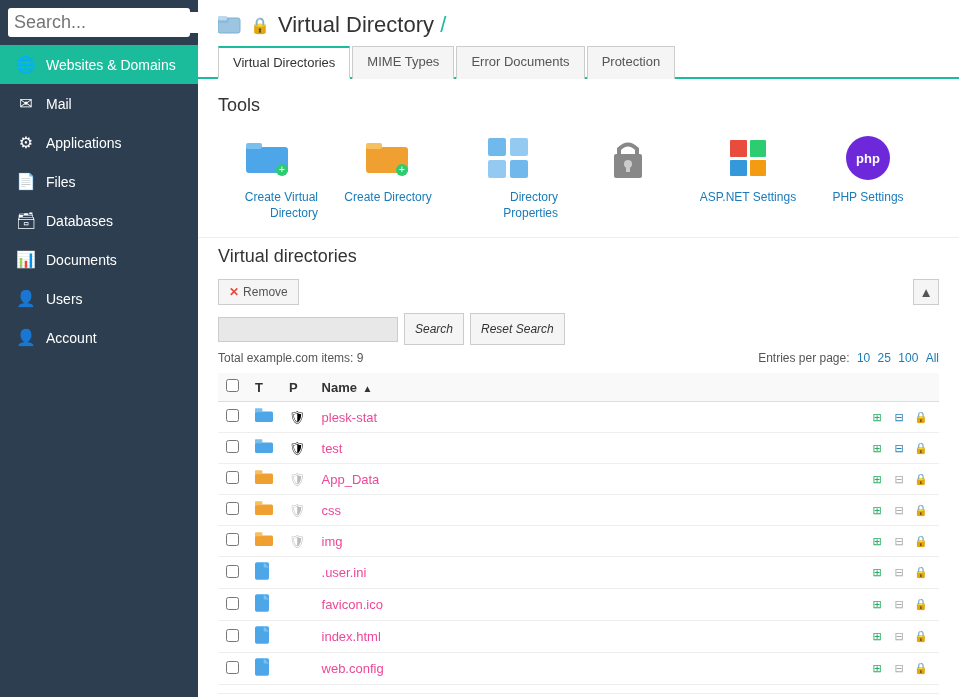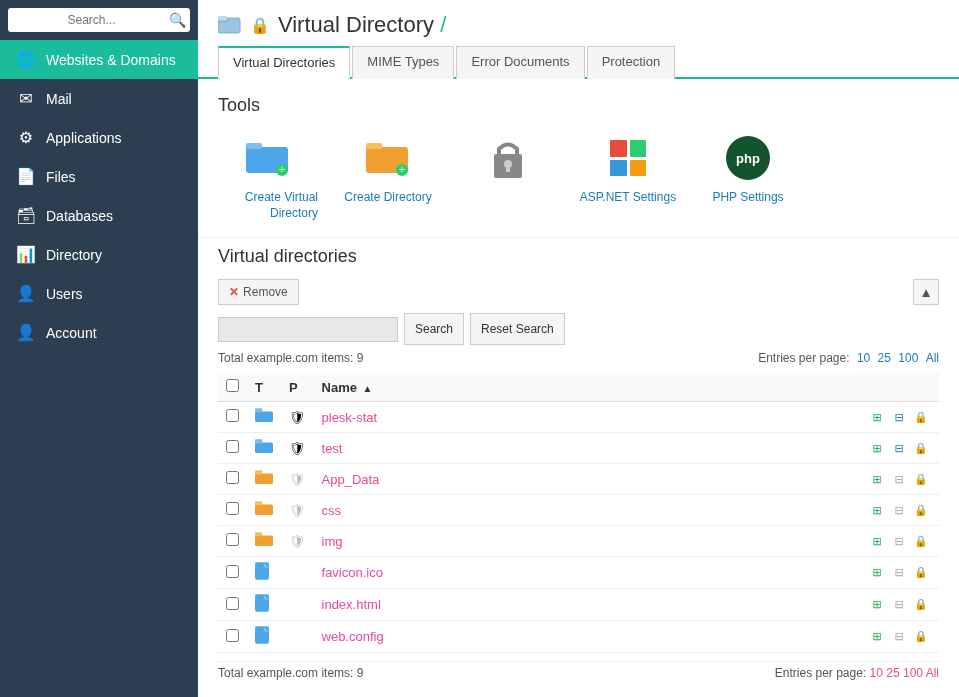--- a/index.html
+++ b/index.html
@@ -21,24 +21,23 @@
     .sidebar-search-inner {
       display: flex;
       align-items: center;
       background: #fff;
       border-radius: 3px;
       padding: 4px 6px;
     }
     .sidebar-search-inner input {
       border: none;
       outline: none;
-      font-size: 12px;
+      font-size: 18px;
       flex: 1;
       color: #999;
-      text-align: center;
     }
     .sidebar-search-inner .search-icon-char {
       color: #999;
       font-size: 14px;
     }
     .sidebar-nav-item {
       display: flex;
       align-items: center;
       padding: 10px 16px;
       color: #fff;
@@ -190,20 +189,21 @@
       font-size: 13px;
       background: #e8e8e8;
     }
     .btn-search, .btn-reset {
       padding: 8px 10px;
       border: 1px solid #ccc;
       background: #f5f5f5;
       cursor: pointer;
       font-size: 12px;
       color: #333;
+      font-style: italic;
     }
 
     
     .entries-info {
       display: flex;
       justify-content: space-between;
       color: #555;
       font-size: 12px;
       margin-bottom: 8px;
     }
@@ -253,21 +253,21 @@
       align-items: center;
       justify-content: center;
       font-size: 11px;
       cursor: pointer;
     }
 
     
     .php-badge {
       width: 44px; height: 44px;
       border-radius: 50%;
-      background: #14532d;
+      background: #6d28d9;
       display: flex; align-items: center; justify-content: center;
       color: #fff; font-size: 13px; font-weight: bold;
     }
 
     
     .aspnet-grid {
       display: grid;
       grid-template-columns: 1fr 1fr;
       gap: 3px;
       width: 36px; height: 36px;
@@ -331,21 +331,21 @@
     <a class="sidebar-nav-item">
       <span class="nav-icon">📄</span>
       <span>Files</span>
     </a>
     <a class="sidebar-nav-item">
       <span class="nav-icon">🗃</span>
       <span>Databases</span>
     </a>
     <a class="sidebar-nav-item">
       <span class="nav-icon">📊</span>
-      <span>Directory</span>
+      <span>Documents</span>
     </a>
     <a class="sidebar-nav-item">
       <span class="nav-icon">👤</span>
       <span>Users</span>
     </a>
     <a class="sidebar-nav-item">
       <span class="nav-icon">👤</span>
       <span>Account</span>
     </a>
   </nav>
@@ -399,20 +399,31 @@
               <rect x="0" y="8" width="42" height="26" rx="3" fill="#f0a030"></rect>
               <rect x="0" y="8" width="18" height="8" rx="2" fill="#f0a030"></rect>
               <rect x="0" y="4" width="16" height="6" rx="2" fill="#f5c060"></rect>
             </svg>
             <div class="folder-plus" style="position:absolute;bottom:2px;right:2px;">+</div>
           </div>
         </div>
         <div class="tool-label">Create Directory</div>
       </div>
 
+      <div class="tool-item">
+        <div class="tool-icon-wrapper">
+          <svg viewBox="0 0 44 44" width="44" height="44">
+            <rect x="2" y="2" width="18" height="18" rx="2" fill="#4da6e8" opacity="0.8"></rect>
+            <rect x="24" y="2" width="18" height="18" rx="2" fill="#4da6e8" opacity="0.6"></rect>
+            <rect x="2" y="24" width="18" height="18" rx="2" fill="#4da6e8" opacity="0.6"></rect>
+            <rect x="24" y="24" width="18" height="18" rx="2" fill="#4da6e8" opacity="0.8"></rect>
+          </svg>
+        </div>
+        <div class="tool-label">Directory Properties</div>
+      </div>
 
       <div class="tool-item">
         <div class="tool-icon-wrapper">
           <svg viewBox="0 0 36 44" width="36" height="44">
             <rect x="4" y="18" width="28" height="24" rx="2" fill="#888"></rect>
             <path d="M9 18 V13 Q18 4 27 13 V18" fill="none" stroke="#888" stroke-width="4"></path>
             <circle cx="18" cy="28" r="4" fill="#ccc"></circle>
             <rect x="16" y="30" width="4" height="6" fill="#ccc"></rect>
           </svg>
         </div>
@@ -573,20 +584,38 @@
           <td class="col-name"><a href="#" class="link-blue">img</a></td>
           <td class="col-actions">
             <div class="row-actions">
               <span class="action-btn act-green">⊞</span>
               <span class="action-btn act-gray">⊟</span>
               <span class="action-btn act-gray">🔒</span>
             </div>
           </td>
         </tr>
 
+        <tr>
+          <td class="col-check"><input type="checkbox" style=""></td>
+          <td class="col-t">
+            <svg viewBox="0 0 16 20" width="14" height="18">
+              <rect x="0" y="0" width="16" height="20" rx="2" fill="#4da6e8"></rect>
+              <polygon points="10,0 16,6 10,6" fill="#7bbfee"></polygon>
+            </svg>
+          </td>
+          <td class="col-p"></td>
+          <td class="col-name"><a href="#" class="link-blue">.user.ini</a></td>
+          <td class="col-actions">
+            <div class="row-actions">
+              <span class="action-btn act-green">⊞</span>
+              <span class="action-btn act-gray">⊟</span>
+              <span class="action-btn act-gray">🔒</span>
+            </div>
+          </td>
+        </tr>
 
         <tr>
           <td class="col-check"><input type="checkbox" style=""></td>
           <td class="col-t">
             <svg viewBox="0 0 16 20" width="14" height="18">
               <rect x="0" y="0" width="16" height="20" rx="2" fill="#4da6e8"></rect>
               <polygon points="10,0 16,6 10,6" fill="#7bbfee"></polygon>
             </svg>
           </td>
           <td class="col-p"></td>

